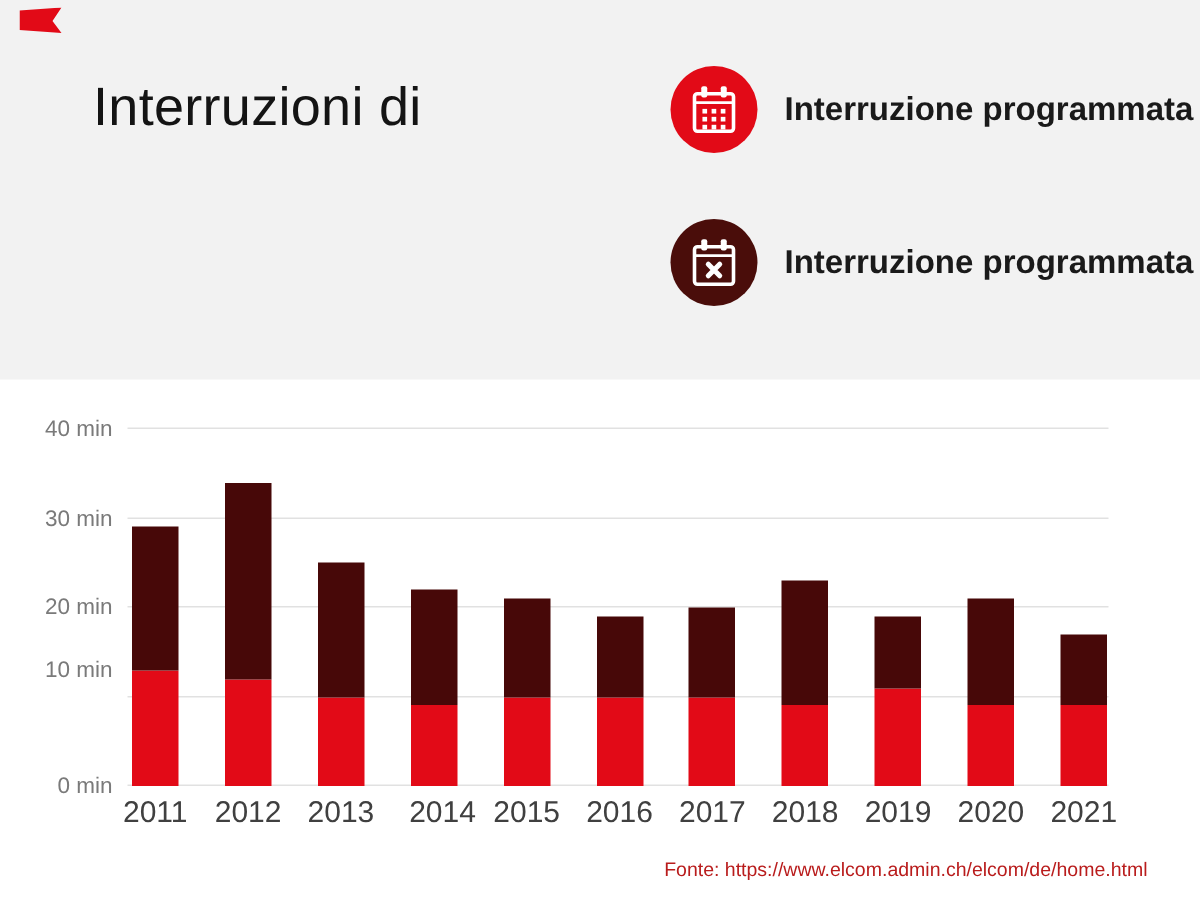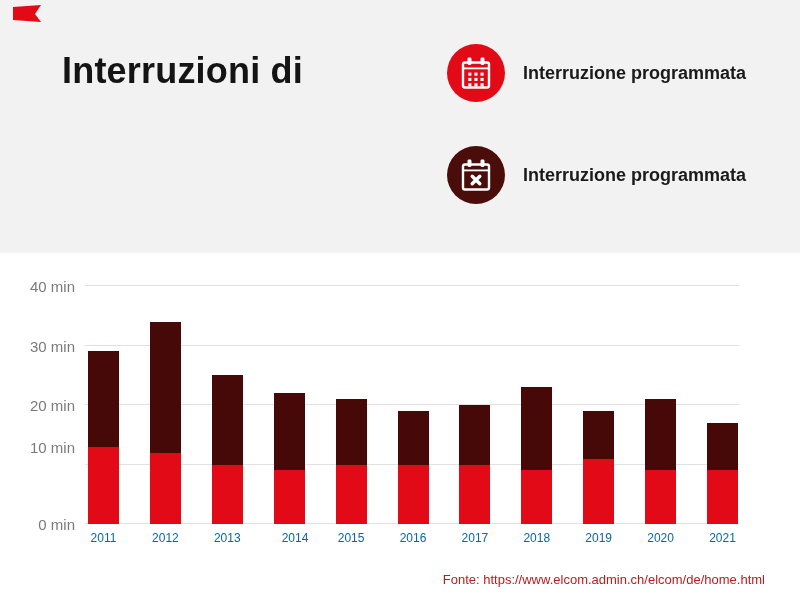--- a/index.html
+++ b/index.html
@@ -5,46 +5,46 @@
   html,body{margin:0;padding:0;background:#fff;}
   .page{
     position:relative;width:800px;height:600px;overflow:hidden;background:#ffffff;
     font-family:"Liberation Sans", sans-serif;
   }
   
   .header{position:absolute;left:0;top:0;width:800px;height:253px;background:#f2f2f2;}
   .corner-flag{position:absolute;left:13px;top:5px;}
   .title{
     position:absolute;left:62px;top:50px;margin:0;
-    font-size:36px;line-height:41px;font-weight:700;color:#141414;letter-spacing:.2px;
+    font-size:36px;line-height:41px;font-weight:400;color:#141414;letter-spacing:.2px;
   }
   .subtitle{
     position:absolute;left:63px;top:136px;margin:0;
     font-size:18px;line-height:22px;font-weight:400;color:#3d3d3d;
   }
   
   .legend-row{position:absolute;left:447px;display:flex;align-items:center;height:58px;}
   .legend-row.row1{top:44px;}
   .legend-row.row2{top:146px;}
   .legend-circle{
     width:58px;height:58px;border-radius:50%;flex:0 0 58px;
     display:flex;align-items:center;justify-content:center;
   }
-  .legend-label{margin-left:18px;font-size:18px;font-weight:700;color:#1a1a1a;white-space:nowrap;text-align:center;}
+  .legend-label{margin-left:18px;font-size:22px;font-weight:700;color:#1a1a1a;white-space:nowrap;text-align:center;}
   
   .plot{position:absolute;left:85px;top:286px;width:654px;height:238px;}
   .gridline{position:absolute;left:0;right:0;height:1px;background:#e1e1e1;}
   .ytick{
     position:absolute;right:calc(100% + 10px);transform:translateY(50%);
     font-size:15px;color:#7a7a7a;white-space:nowrap;
   }
   .bar-seg{position:absolute;}
   .xtick{
     position:absolute;top:calc(100% + 7px);transform:translateX(-50%);
-    font-size:12px;color:#0369a1;white-space:nowrap;
+    font-size:20px;color:#404040;white-space:nowrap;
   }
   
   .footer{
     position:absolute;right:35px;top:572px;
     font-size:13px;color:#b91c1c;white-space:nowrap;
   }
 </style>
 </head>
 <body>
 

